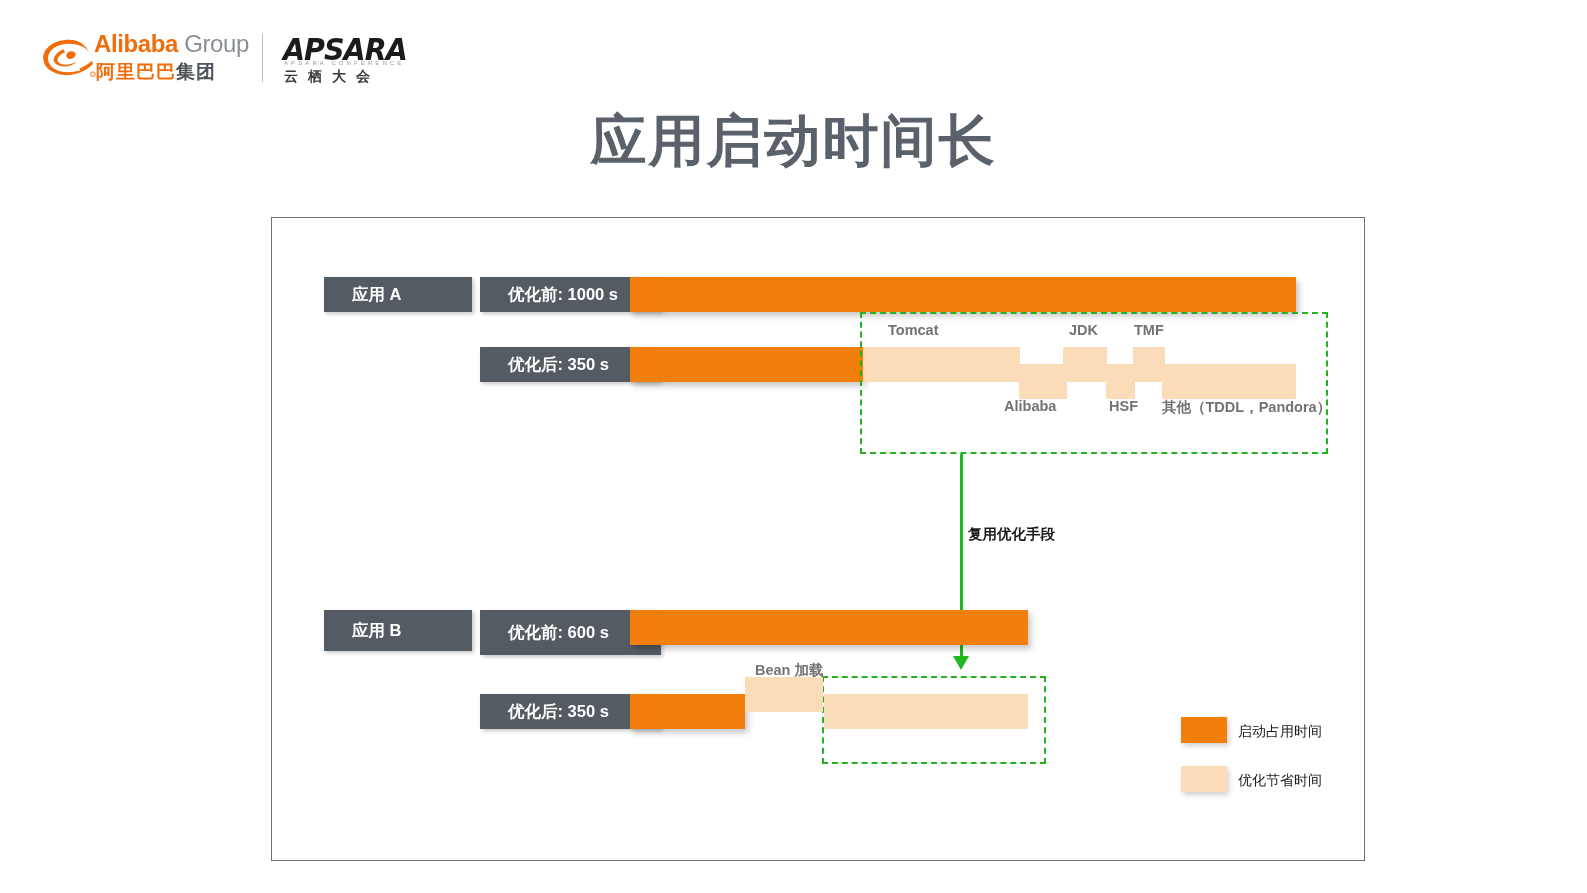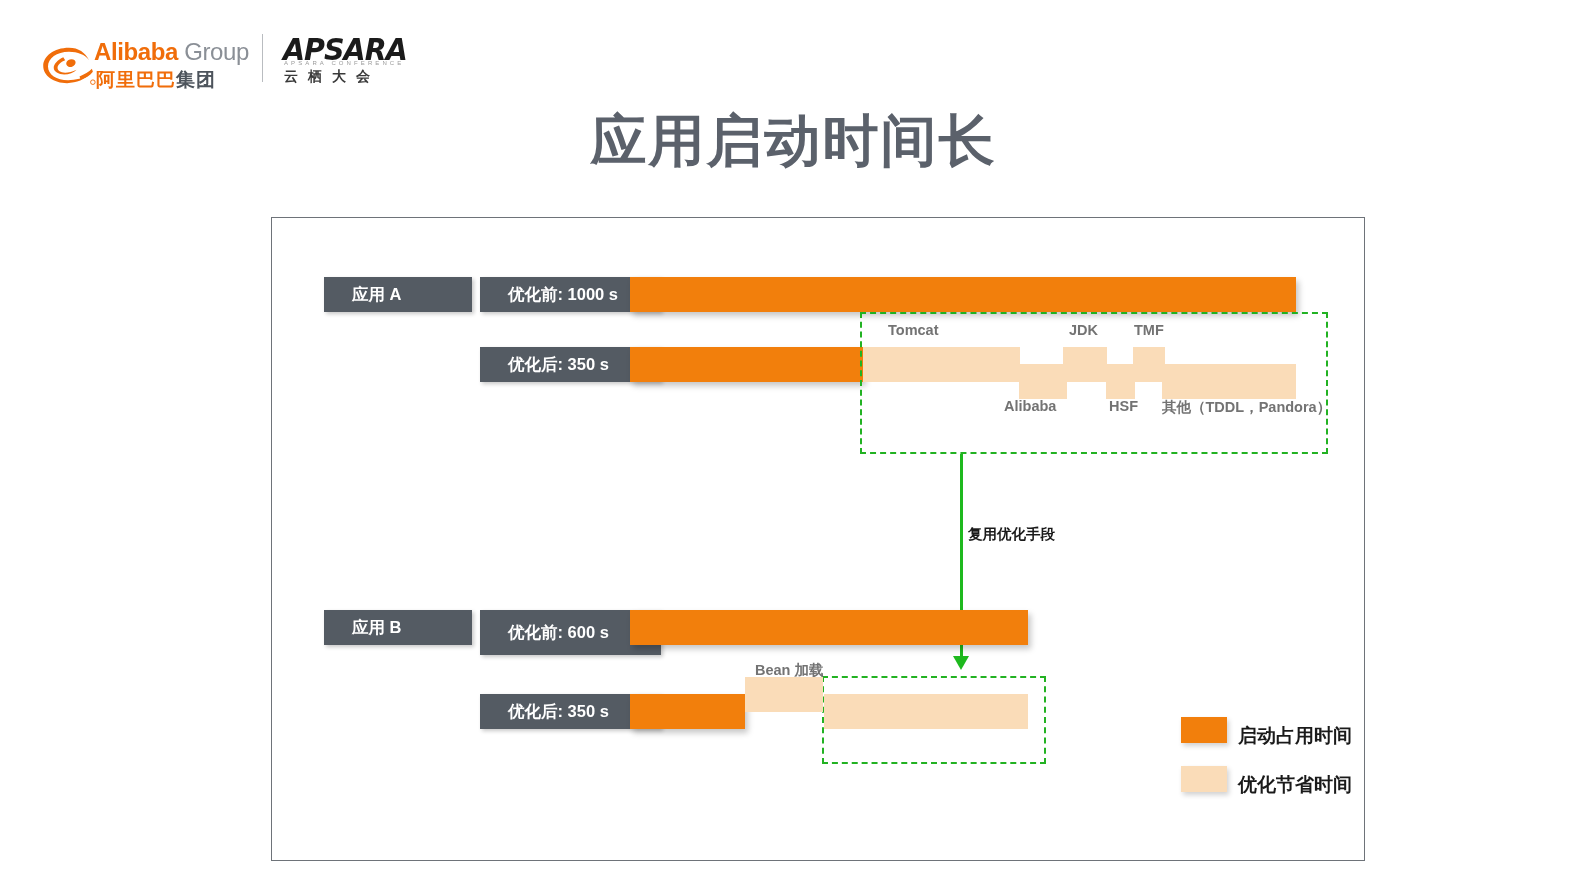--- a/index.html
+++ b/index.html
@@ -5,21 +5,21 @@
   html,body{margin:0;padding:0;}
   body{
     width:1587px;height:893px;background:#ffffff;overflow:hidden;position:relative;
     font-family:"Liberation Sans","DejaVu Sans",sans-serif;
     -webkit-font-smoothing:antialiased;
   }
   .abs{position:absolute;}
 
   
   #logo-bar{left:40px;top:30px;width:330px;height:56px;}
-  .logo-ali{position:absolute;left:0;top:0;width:210px;height:56px;margin-top:8px;}
+  .logo-ali{position:absolute;left:0;top:0;width:210px;height:56px;}
   .ali-mark{position:absolute;left:0;top:6px;width:58px;height:42px;}
   .ali-name{position:absolute;left:54px;top:0px;font-size:24px;font-weight:bold;letter-spacing:-.4px;color:#F06D0A;white-space:nowrap;}
   .ali-name .grey{color:#8a8f96;font-weight:normal;}
   .ali-cn{position:absolute;left:56px;top:29px;font-size:19px;font-weight:bold;color:#F06D0A;letter-spacing:1px;white-space:nowrap;}
   .ali-cn .dk{color:#4d545c;}
   .logo-div{position:absolute;left:222px;top:4px;width:1px;height:48px;background:#b9bcc0;}
   .logo-apsara{position:absolute;left:243px;top:2px;width:130px;height:54px;}
   .aps-word{position:absolute;left:0;top:0;font-size:30px;font-weight:bold;font-style:italic;color:#1b1b1b;letter-spacing:-1px;
             font-family:"DejaVu Sans",sans-serif;transform:scaleX(.95);transform-origin:left top;}
   .aps-sub{position:absolute;left:1px;top:28px;font-size:6px;color:#9a9a9a;letter-spacing:3.1px;white-space:nowrap;}
@@ -50,21 +50,21 @@
   
   .dashbox{position:absolute;border:2px dashed #22b222;box-sizing:border-box;}
 
   
   .arrow-line{position:absolute;width:3px;background:#1eb91e;}
   .arrow-head{position:absolute;width:0;height:0;border-left:8px solid transparent;border-right:8px solid transparent;border-top:14px solid #1eb91e;}
   .arrow-lbl{position:absolute;font-size:14.5px;font-weight:bold;color:#1a1a1a;white-space:nowrap;}
 
   
   .leg-sw{position:absolute;width:46px;height:26px;box-shadow:2px 3px 5px rgba(0,0,0,.18);}
-  .leg-txt{position:absolute;font-size:19px;font-weight:bold;color:#1a1a1a;white-space:nowrap;}
+  .leg-txt{position:absolute;font-size:14px;font-weight:normal;color:#1a1a1a;white-space:nowrap;}
 </style>
 </head>
 <body>
 
 <div class="abs" id="logo-bar">
 
   <div class="logo-ali">
     <svg class="ali-mark" viewBox="0 0 60 44">
       <path d="M30 4 C14 4 3 13 3 23 C3 33 14 41 28 41 C38 41 47 37 52 31 C45 36 37 38 29 38 C17 38 8 32 8 23.5 C8 15 17 8 30 8 C39 8 47 11 51 17 C47 9 40 4 30 4 Z" fill="#F06D0A"></path>
       <path d="M24 14 C18 17 14 21 14 25 C14 29 19 32 25 32 C30 32 35 30 38 27 C34 29 29 30 26 30 C21 30 18 28 18 25 C18 22 21 19 26 17 Z" fill="#F06D0A"></path>
@@ -110,21 +110,21 @@
 <div class="seg-lbl" style="left:1004px;top:398px;">Alibaba</div>
 <div class="seg-lbl" style="left:1069px;top:322px;">JDK</div>
 <div class="seg-lbl" style="left:1109px;top:398px;">HSF</div>
 <div class="seg-lbl" style="left:1134px;top:322px;">TMF</div>
 <div class="seg-lbl" style="left:1162px;top:398px;">其他（TDDL，Pandora）</div>
 
 <div class="arrow-line" style="left:960px;top:454px;height:204px;"></div>
 <div class="arrow-head" style="left:953px;top:656px;"></div>
 <div class="arrow-lbl" style="left:968px;top:525px;">复用优化手段</div>
 
-<div class="tag" style="left:324px;top:610px;width:92px;height:35px;">应用 B</div>
+<div class="tag" style="left:324px;top:610px;width:92px;height:41px;">应用 B</div>
 <div class="tag" style="left:480px;top:610px;width:125px;height:45px;">优化前: 600 s</div>
 <div class="tag" style="left:480px;top:694px;width:125px;height:35px;">优化后: 350 s</div>
 
 <div class="bar-orange" style="left:630px;top:610px;width:398px;height:35px;"></div>
 
 <div class="bar-orange" style="left:630px;top:694px;width:115px;height:35px;"></div>
 
 <div class="dashbox" style="left:822px;top:676px;width:224px;height:88px;"></div>
 
 <div class="seg" style="left:745px;top:677px;width:78px;height:35px;"></div>

